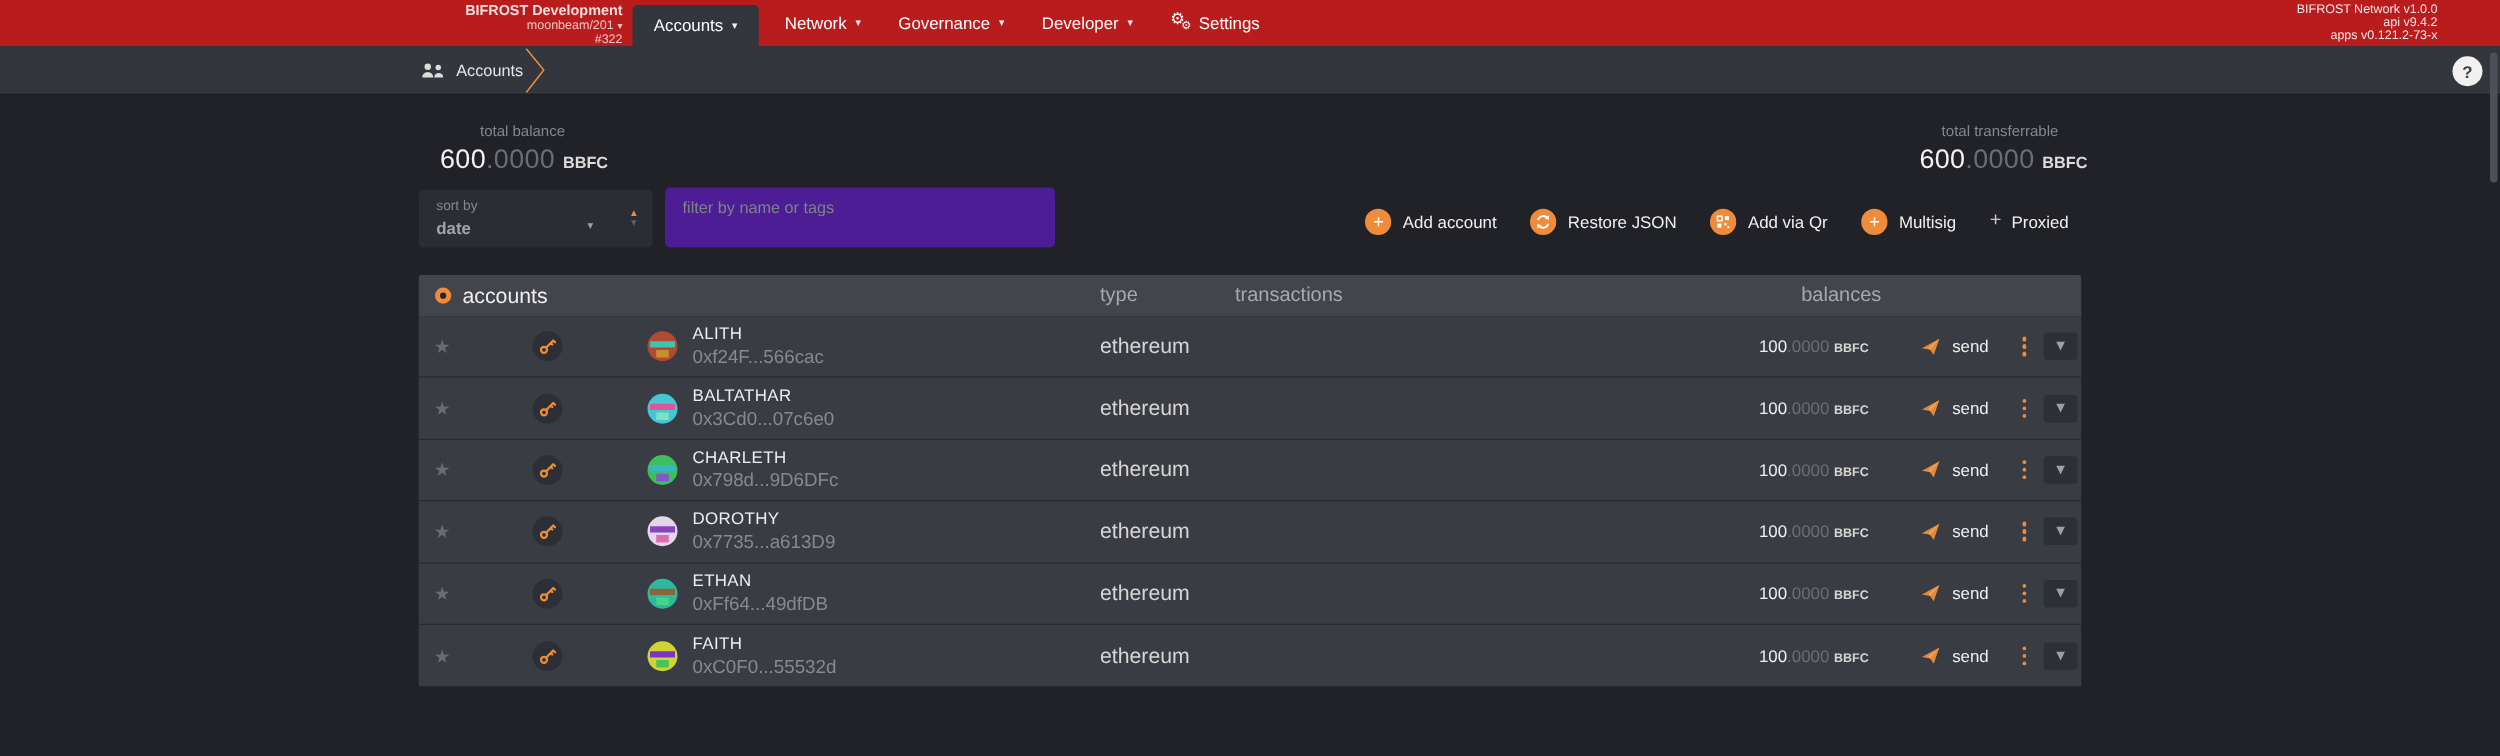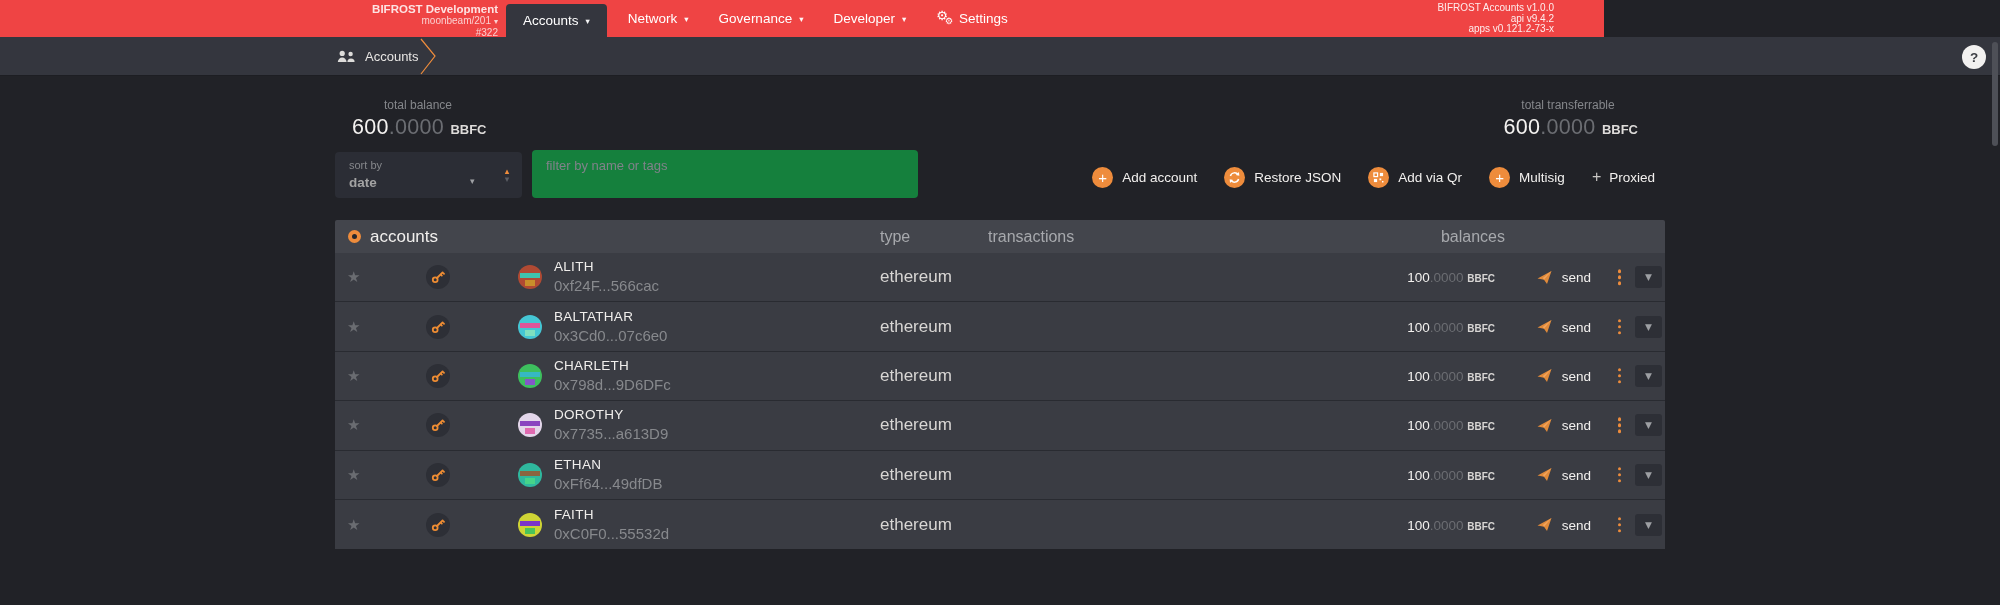--- a/index.html
+++ b/index.html
@@ -6,21 +6,21 @@
   html,body { width:2000px; height:605px; }
   body {
     position:relative; overflow:hidden;
     background:#212227;
     font-family:"Liberation Sans", sans-serif;
     -webkit-font-smoothing:antialiased;
   }
   .glyph { font-family:"DejaVu Sans", sans-serif; }
 
   
-  .topbar { position:absolute; top:0; left:0; width:1604px; height:37px; background:#ef4444; }
+  .topbar { position:absolute; top:0; left:0; width:2000px; height:37px; background:#b91c1c; }
   .chain-info { position:absolute; left:300px; top:3px; width:198px; text-align:right; color:rgba(255,255,255,.85); cursor:pointer; }
   .chain-info .t1 { font-size:11.5px; font-weight:bold; line-height:12px; }
   .chain-info .t2 { font-size:10px; line-height:11px; color:rgba(255,255,255,.75); }
   .chain-info .t3 { font-size:10px; line-height:11px; color:rgba(255,255,255,.75); }
   .chain-info .caret { font-size:8px; margin-left:3px; }
 
   .nav { position:absolute; left:506px; top:0; height:37px; display:flex; align-items:flex-end; }
   .nav-item { height:37px; display:flex; align-items:center; gap:7px; padding:0 15px; color:#fff; font-size:13.5px; cursor:pointer; }
   .nav-item .caret { font-size:8.5px; opacity:.95; margin-top:1px; }
   .nav-item.active { background:#34363e; height:33px; margin:4px 6px 0 0; border-radius:4px 4px 0 0; padding:0 17px; }
@@ -43,33 +43,33 @@
   .help-btn { position:absolute; right:14px; top:8px; width:24px; height:24px; border-radius:50%; background:#f2f1f0; color:#3e4046; font-size:13.5px; font-weight:bold; display:flex; align-items:center; justify-content:center; cursor:pointer; }
   .scroll-thumb { position:absolute; right:2px; top:42px; width:6px; height:104px; border-radius:3px; background:#4e5057; }
 
   
   .summary-item { position:absolute; top:98px; }
   .summary-item .lbl { font-size:12px; color:#85878b; text-align:center; margin-bottom:3px; white-space:nowrap; }
   .summary-item .val { font-size:21.5px; color:#f4f2f0; white-space:nowrap; font-weight:400; letter-spacing:.3px; }
   .summary-item .val .dec { color:#6b6d72; }
   .summary-item .val .unit { font-size:13px; font-weight:bold; color:#dedcda; letter-spacing:0; }
   .summary-left { left:352px; width:132px; }
-  .summary-right { right:362px; width:140px; text-align:right; }
+  .summary-right { right:330px; width:140px; text-align:right; }
   .summary-right .lbl { text-align:center; }
 
   
   .sort-box { position:absolute; left:335px; top:152px; width:187px; height:46px; background:#2b2d35; border-radius:4px; cursor:pointer; }
   .sort-box .s-lbl { position:absolute; left:14px; top:7px; font-size:11px; color:#85878b; }
   .sort-box .s-val { position:absolute; left:14px; top:23px; font-size:13.5px; font-weight:bold; color:#a3a3a3; }
   .sort-box .s-caret { position:absolute; left:135px; top:24px; font-size:9px; color:#9fa1a5; }
   .sort-dir { position:absolute; left:157px; top:0; width:30px; height:46px; display:flex; flex-direction:column; align-items:center; justify-content:center; line-height:8px; cursor:pointer; }
   .sort-dir .up { color:#ee8c3c; font-size:9px; }
   .sort-dir .down { color:#5d5f66; font-size:9px; }
 
-  .filter-box { position:absolute; left:532px; top:150px; width:386px; height:48px; background:#15803d; border-radius:4px; }
+  .filter-box { position:absolute; left:532px; top:150px; width:312px; height:48px; background:#4c1d95; border-radius:4px; }
   .filter-box input { width:100%; height:100%; background:transparent; border:none; outline:none; color:#e6e4e2; font-size:13px; padding:0 14px 18px; font-family:"Liberation Sans", sans-serif; }
   .filter-box input::placeholder { color:#80828a; }
 
   .action-buttons { position:absolute; right:345px; top:160px; height:34px; display:flex; align-items:center; gap:27px; }
   .act-btn { display:flex; align-items:center; gap:9px; color:#f2f0ee; font-size:13.5px; cursor:pointer; white-space:nowrap; }
   .circ { width:21px; height:21px; border-radius:50%; background:#ee8c3c; display:flex; align-items:center; justify-content:center; color:#fff; font-size:15px; line-height:21px; }
   .plain-plus { color:#c9c7c5; font-size:16px; font-weight:400; margin-right:-1px; }
 
   
   .acct-table { position:absolute; left:335px; top:220px; width:1330px; }
@@ -131,21 +131,21 @@
       <span class="caret glyph">▾</span>
     </div>
     <div class="nav-item">
       <span class="gears glyph">⚙<span class="g2">⚙</span></span>
       <span>Settings</span>
     </div>
   </div>
 
 
   <div class="versions">
-    <div>BIFROST Accounts v1.0.0</div>
+    <div>BIFROST Network v1.0.0</div>
     <div>api v9.4.2</div>
     <div>apps v0.121.2-73-x</div>
   </div>
 </div>
 
 <div class="tabbar">
   <div class="section-crumb">
     <svg width="19" height="13" viewBox="0 0 19 13">
       <circle cx="5.2" cy="3.4" r="2.6" fill="#dddcda"></circle>
       <path d="M0.8 12 a4.4 4.4 0 0 1 8.8 0 z" fill="#dddcda"></path>

